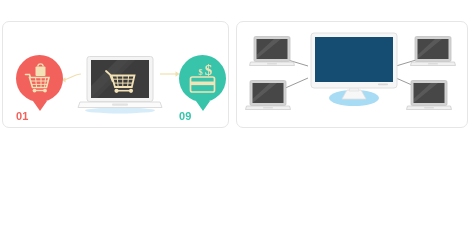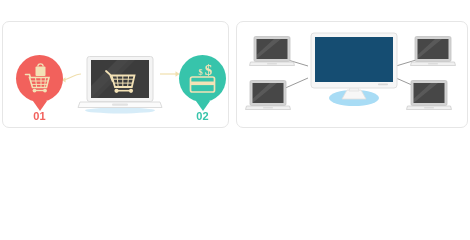--- a/index.html
+++ b/index.html
@@ -69,21 +69,21 @@
 
   #bubble-02 {
     left: 176px; top: 33px;
     background: #37c4ab;
   }
   #bubble-02 .tail { border-top: 10px solid #37c4ab; }
 
   .step-label {
     position: absolute;
     width: 47px;
-    text-align: center;
+    text-align: left;
     font-size: 11px;
     font-weight: bold;
     letter-spacing: 0.2px;
   }
   #label-01 { left: 13px;  top: 88px; color: #f2615c; }
   #label-02 { left: 176px; top: 88px; color: #37c4ab; }
 
   
   #laptop-center {
     position: absolute;
@@ -184,21 +184,21 @@
 
           <text x="29.5" y="20" font-family="Liberation Serif, serif" font-size="15" font-weight="bold" fill="#f3e2b6" text-anchor="middle">$</text>
 
           <text x="21.5" y="19.5" font-family="Liberation Serif, serif" font-size="8.5" font-weight="bold" fill="#f3e2b6" text-anchor="middle">$</text>
 
           <rect x="11.5" y="22" width="24" height="15" rx="1.8" fill="none" stroke="#f3e2b6" stroke-width="1.7"></rect>
           <rect x="11.5" y="26.5" width="24" height="3.6" fill="#f3e2b6"></rect>
         </svg>
       </span>
     </div>
-    <div class="step-label" id="label-02">02</div>
+    <div class="step-label" id="label-02">09</div>
   </div>
 
   <div class="panel" id="panel-right">
   </div>
 
   <svg id="net-links" width="232" height="107" viewBox="0 0 232 107">
     <g stroke="#9a9a9a" stroke-width="1" fill="none">
       <path d="M42 36 L72 45"></path>
       <path d="M190 36 L160 45"></path>
       <path d="M38 72 L72 57"></path>

